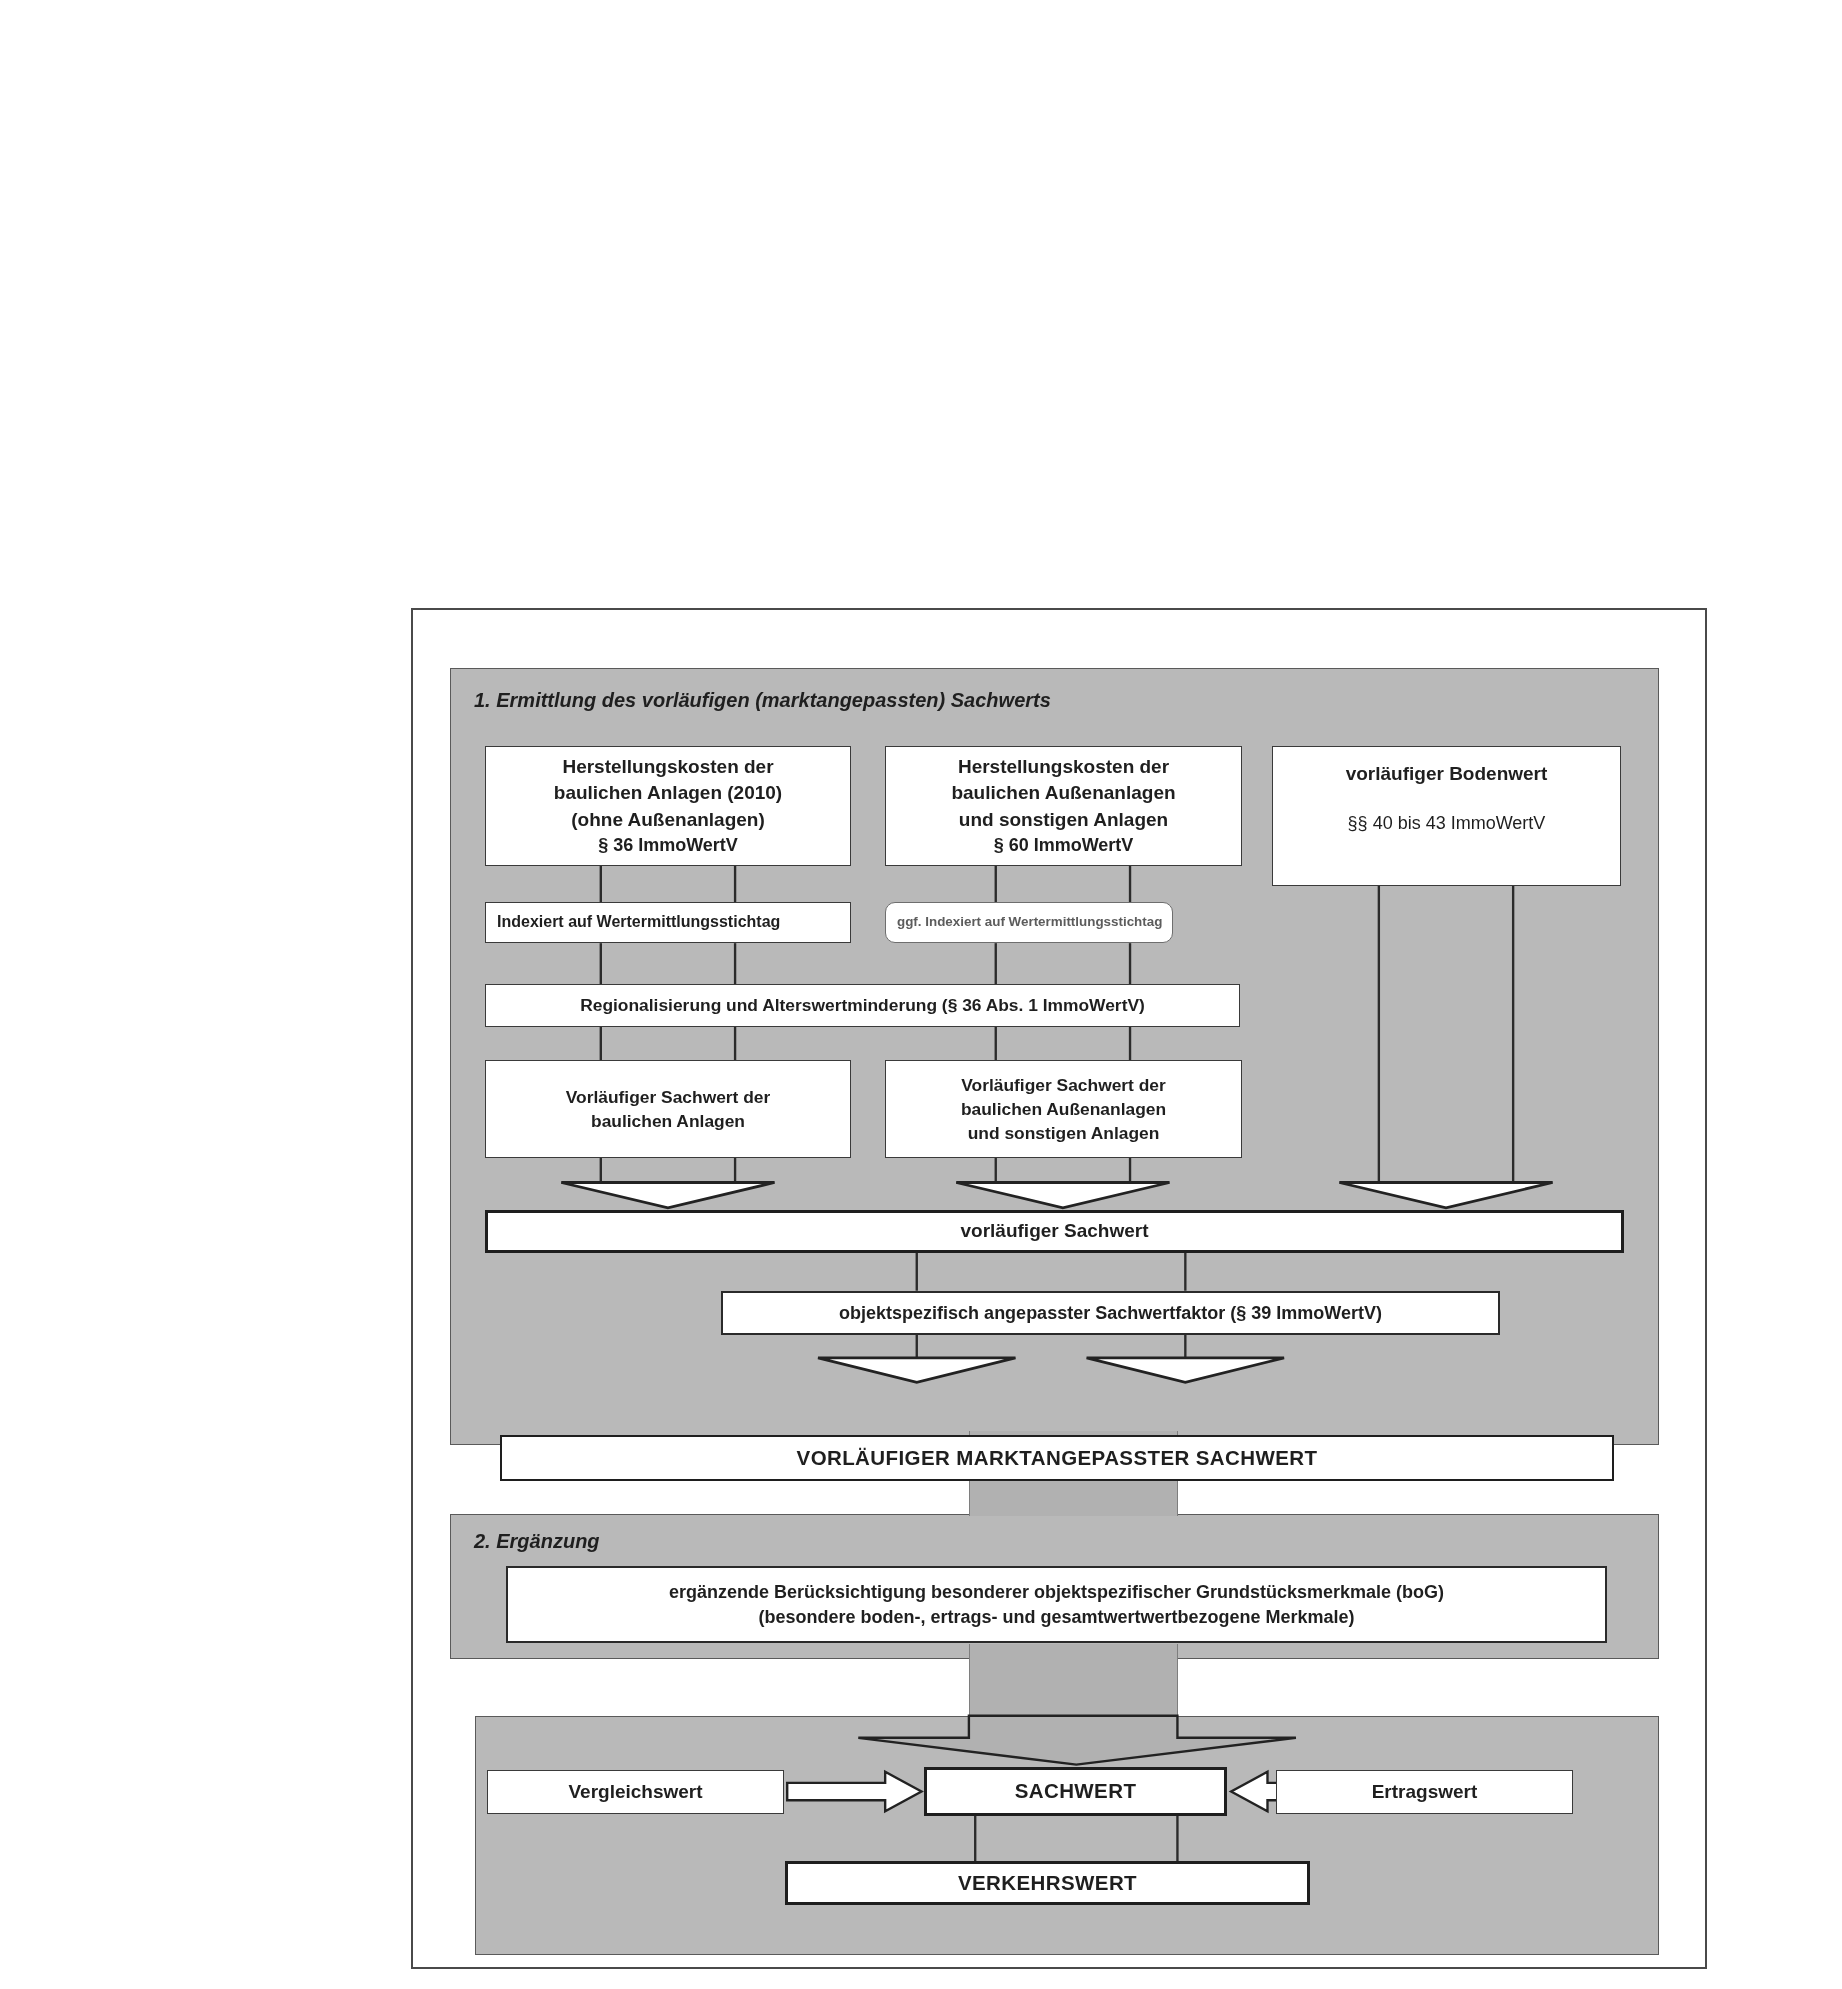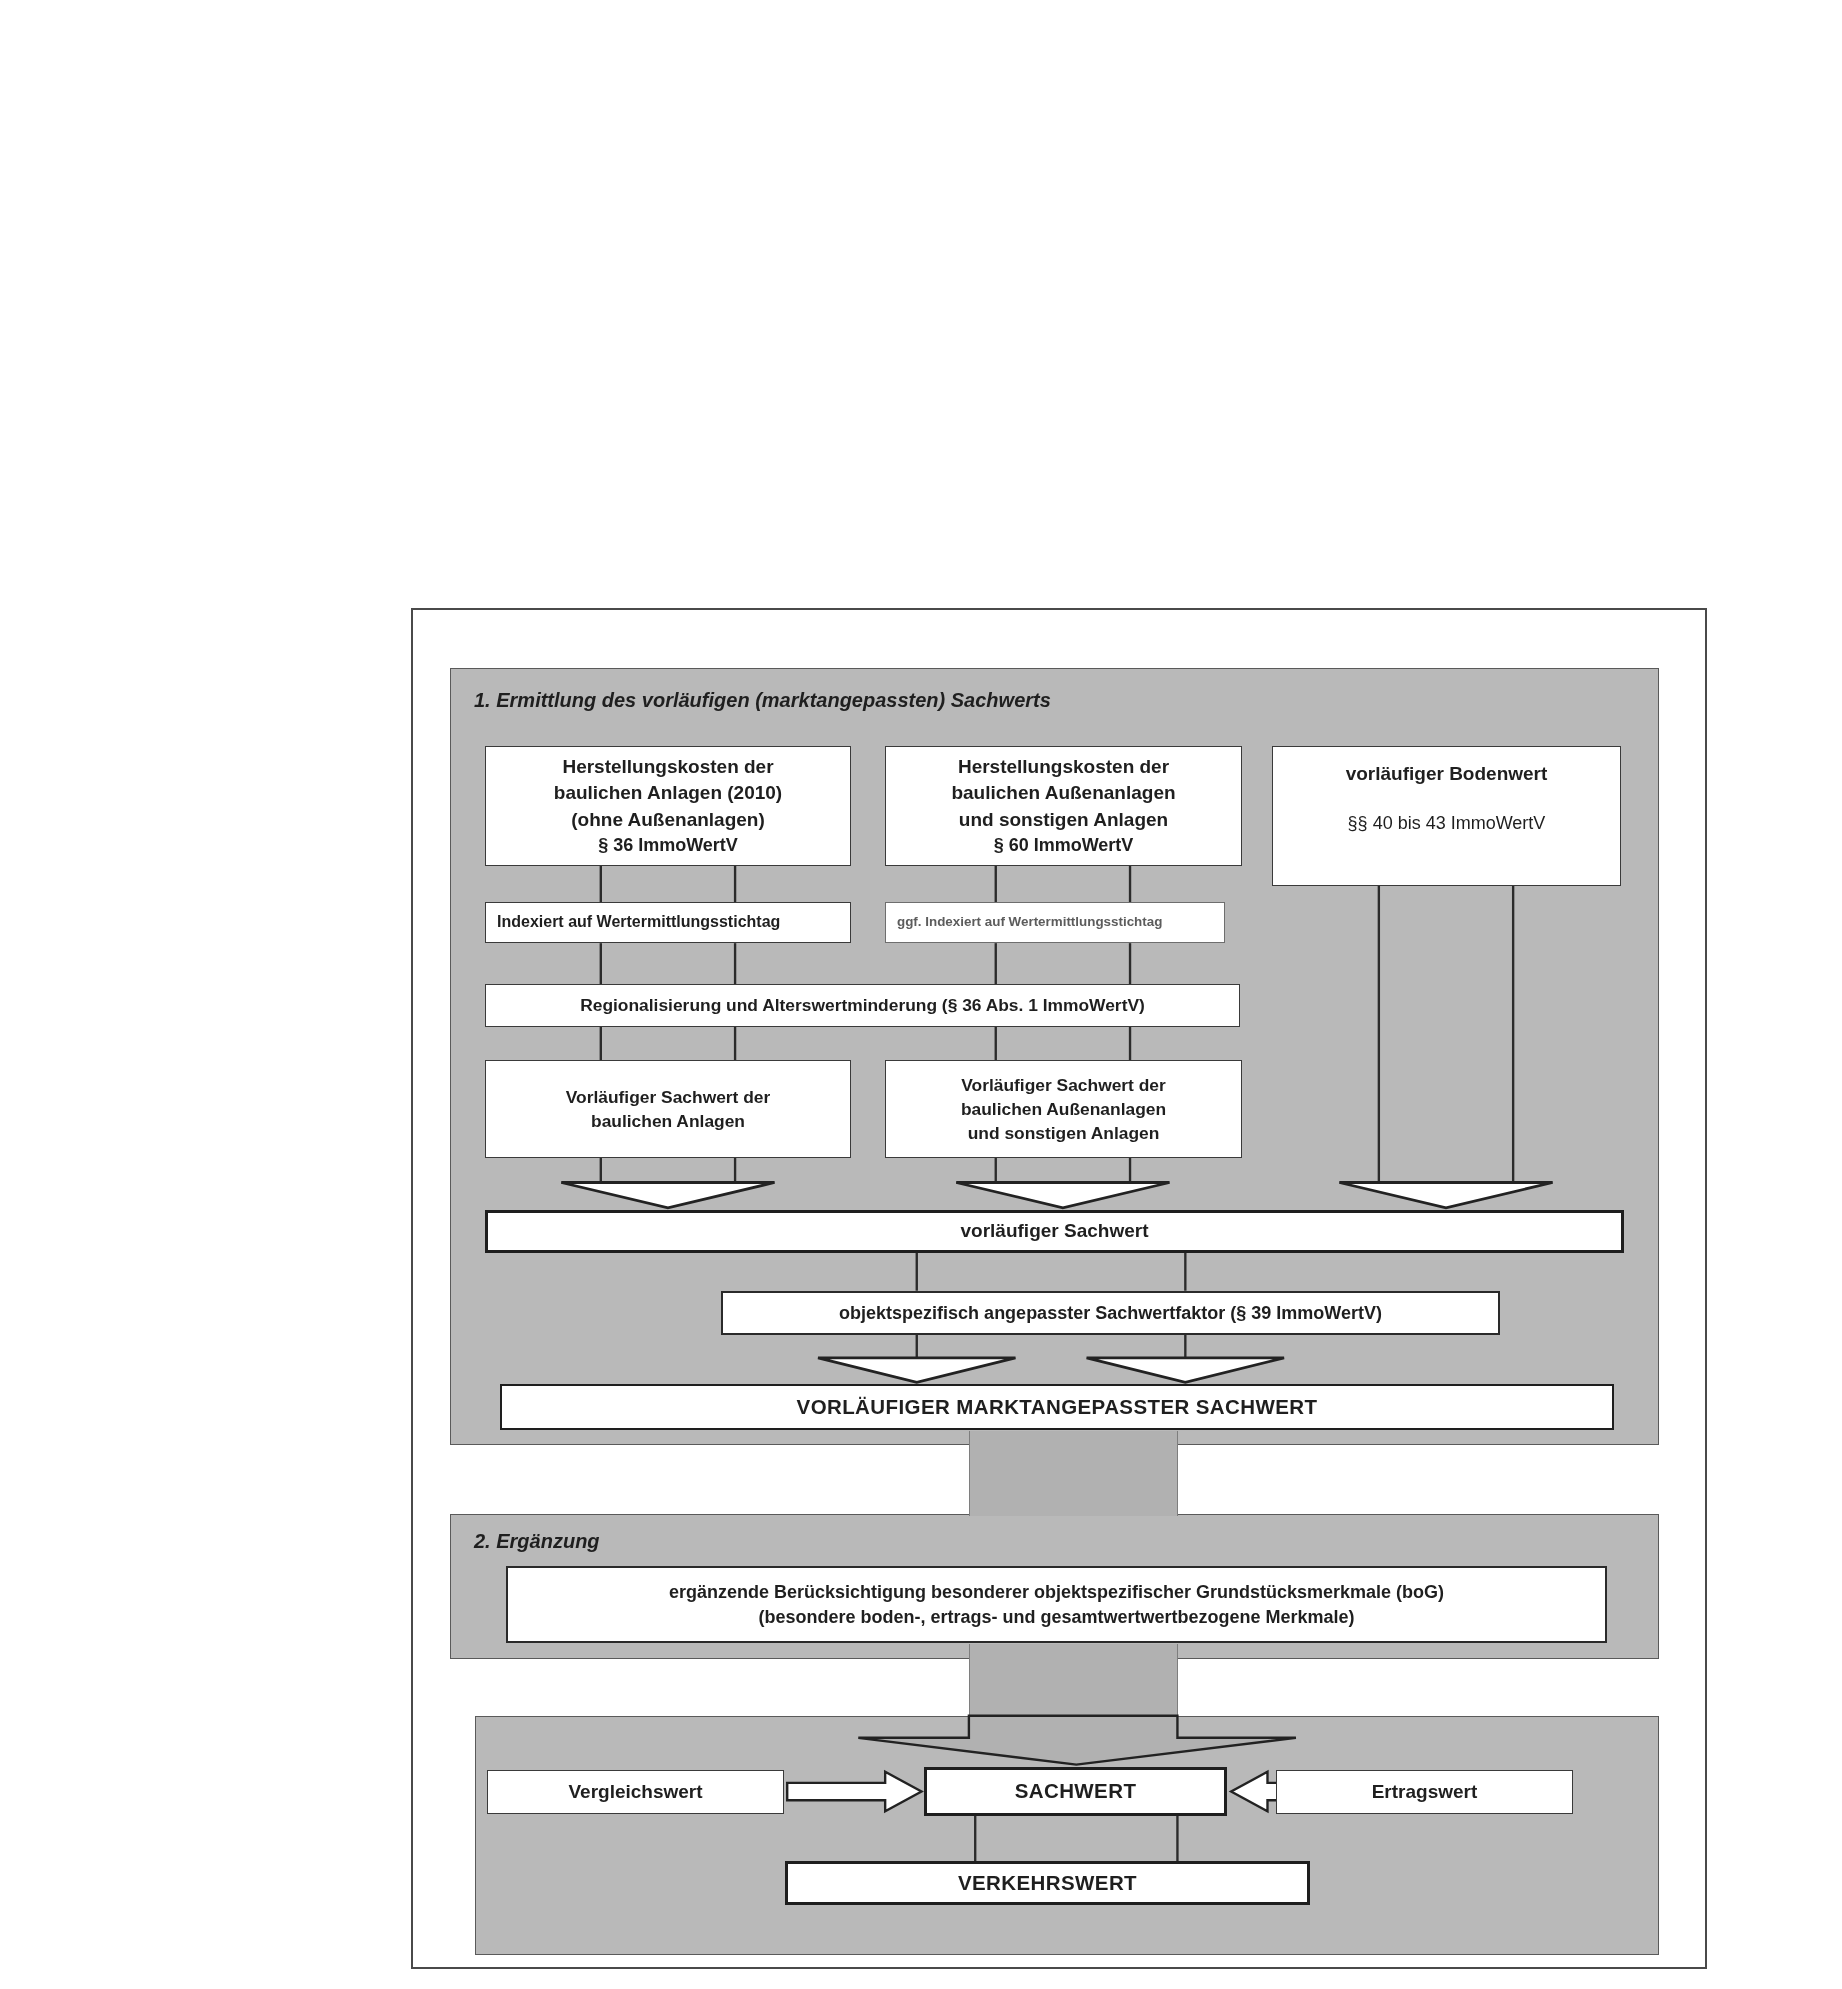--- a/index.html
+++ b/index.html
@@ -36,27 +36,27 @@
     text-align:center;font-size:17.4px;line-height:1.38;
   }
   .box .bold{font-weight:bold;}
   .box span{display:block;font-weight:bold;}
   #boxA{left:485px;top:746px;width:366px;height:120px;font-size:19px;}
   #boxB{left:885px;top:746px;width:357px;height:120px;font-size:19px;}
   #boxC{left:1272px;top:746px;width:349px;height:140px;font-size:19px;justify-content:flex-start;padding-top:14.2px;}
   #boxC .ref{margin-top:24px;font-weight:normal;}
   .refline{font-weight:normal;font-size:18px;}
   #idxA{left:485px;top:902px;width:366px;height:41px;align-items:flex-start;padding-left:11px;font-size:16px;justify-content:center;text-align:left;}
-  #idxB{left:885px;top:902px;width:340px;height:41px;align-items:flex-start;padding-left:11px;font-size:13.4px;color:#5c5c5c;border-color:#6e6e6e;justify-content:center;text-align:center;}
+  #idxB{left:885px;top:902px;width:288px;height:41px;align-items:flex-start;padding-left:11px;font-size:13.4px;color:#5c5c5c;border-color:#6e6e6e;justify-content:center;text-align:center;border-radius:10px;}
   #reg{left:485px;top:984px;width:755px;height:43px;font-size:17.4px;}
   #prelimA{left:485px;top:1060px;width:366px;height:98px;}
   #prelimB{left:885px;top:1060px;width:357px;height:98px;}
   #vsbox{left:485px;top:1210px;width:1139px;height:43px;border:3.2px solid #1e1e1e;font-weight:bold;font-size:19px;}
   #swf{left:721px;top:1291px;width:779px;height:44px;border:2.4px solid #2a2a2a;font-weight:bold;font-size:18px;}
-  #vms{left:500px;top:1384px;width:1114px;height:46px;border:2.4px solid #1e1e1e;font-weight:bold;font-size:20.5px;letter-spacing:0.4px;}
+  #vms{left:500px;top:1435px;width:1114px;height:46px;border:2.4px solid #1e1e1e;font-weight:bold;font-size:20.5px;letter-spacing:0.4px;}
   #bog{left:506px;top:1566px;width:1101px;height:77px;border:2.4px solid #2a2a2a;font-weight:bold;font-size:18px;}
   #vgw{left:487px;top:1770px;width:297px;height:44px;font-weight:bold;font-size:19px;}
   #swx{left:924px;top:1767px;width:303px;height:49px;border:3.2px solid #1e1e1e;font-weight:bold;font-size:20.5px;letter-spacing:0.4px;}
   #ew{left:1276px;top:1770px;width:297px;height:44px;font-weight:bold;font-size:19px;}
   #vkw{left:785px;top:1861px;width:525px;height:44px;border:3.2px solid #1e1e1e;font-weight:bold;font-size:20.5px;letter-spacing:0.4px;}
 </style>
 </head>
 <body>
 
 <div id="page">

